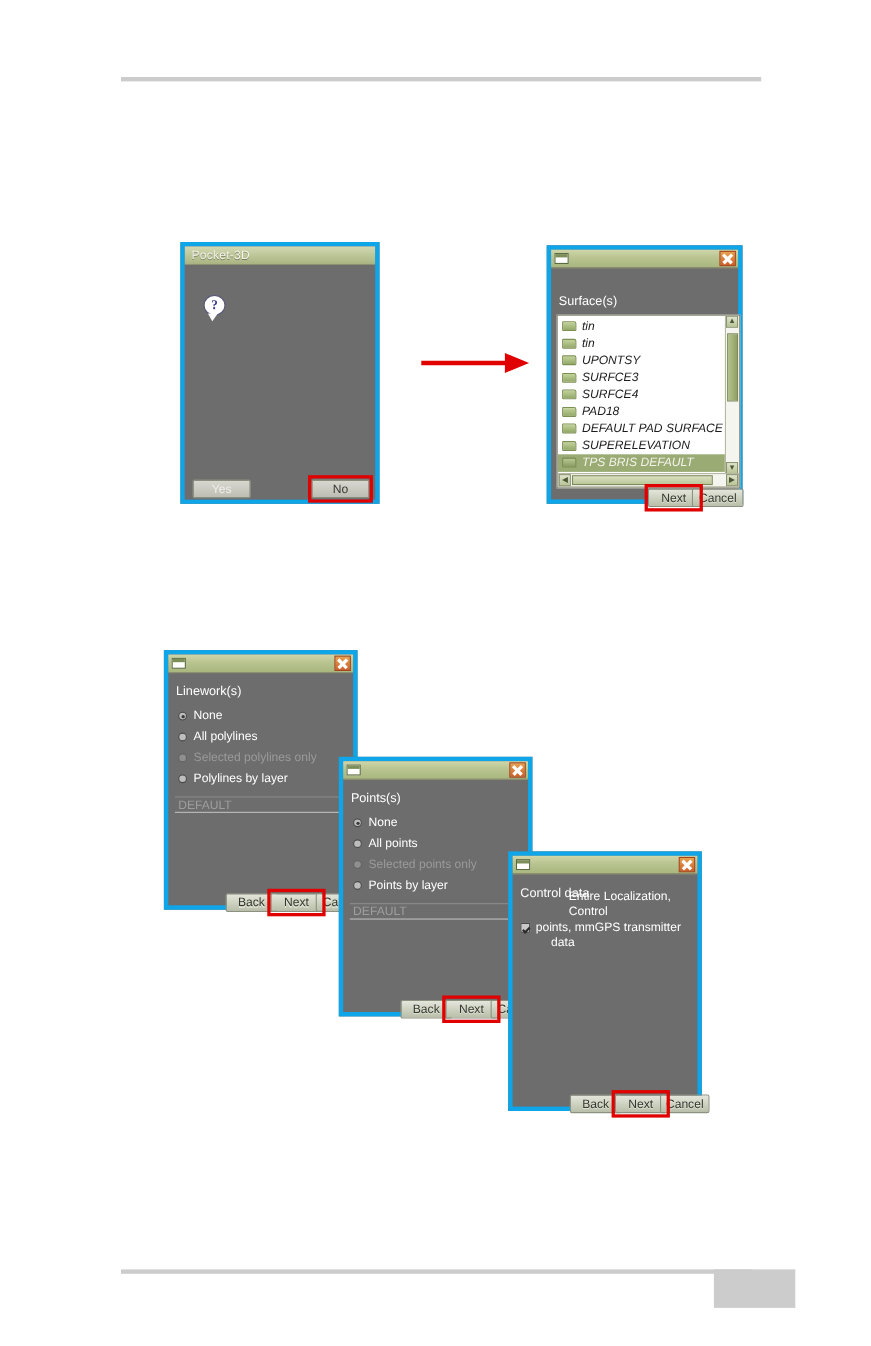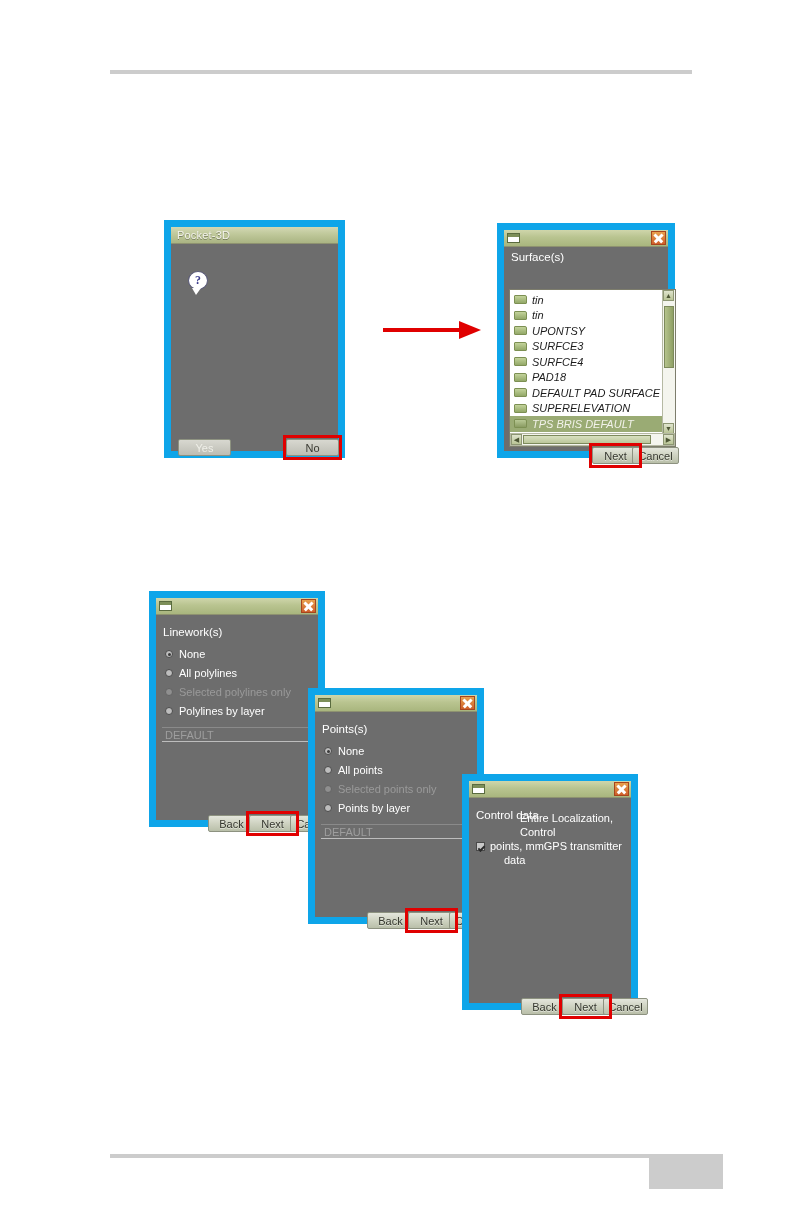--- a/index.html
+++ b/index.html
@@ -26,21 +26,21 @@
     position: absolute;
     left: 649px; top: 1154px;
     width: 74px; height: 35px;
     background: #cccccc;
   }
 
   
   .dlg {
     position: absolute;
     box-sizing: border-box;
-    border: 7px solid #0ea5e9;
+    border: 4px solid #0ea5e9;
     background: #6d6d6d;
     font-size: 11px;
     color: #ffffff;
   }
   .dlg-titlebar {
     height: 17px;
     background: linear-gradient(to bottom, #cfd6ab 0%, #b9c490 45%, #a9b67e 100%);
     border-bottom: 1px solid #8e9270;
     display: flex;
     align-items: center;
@@ -314,21 +314,21 @@
   </div>
 </div>
 
 <div class="dlg" id="dlg-surfaces" style="left:497px; top:223px; width:178px; height:235px;">
   <div class="dlg-titlebar">
     <span class="win-icon"></span>
     <span class="dlg-title-text" style="flex:1;"></span>
     <span class="close-btn"></span>
   </div>
   <div class="dlg-body">
-    <div class="dlg-heading" style="top:4px;">Surface(s)</div>
+    <div class="dlg-heading" style="top:24px;">Surface(s)</div>
 
     <div class="listbox" style="left:5px; top:42px; width:167px; height:158px;">
       <div id="surface-list" style="position:absolute; left:0; top:0; width:152px; padding-top:2px;font-style:italic;">
           <div class="list-item">
             <span class="folder-icon"></span>
             <span>tin</span>
           </div>
           <div class="list-item">
             <span class="folder-icon"></span>
             <span>tin</span>

